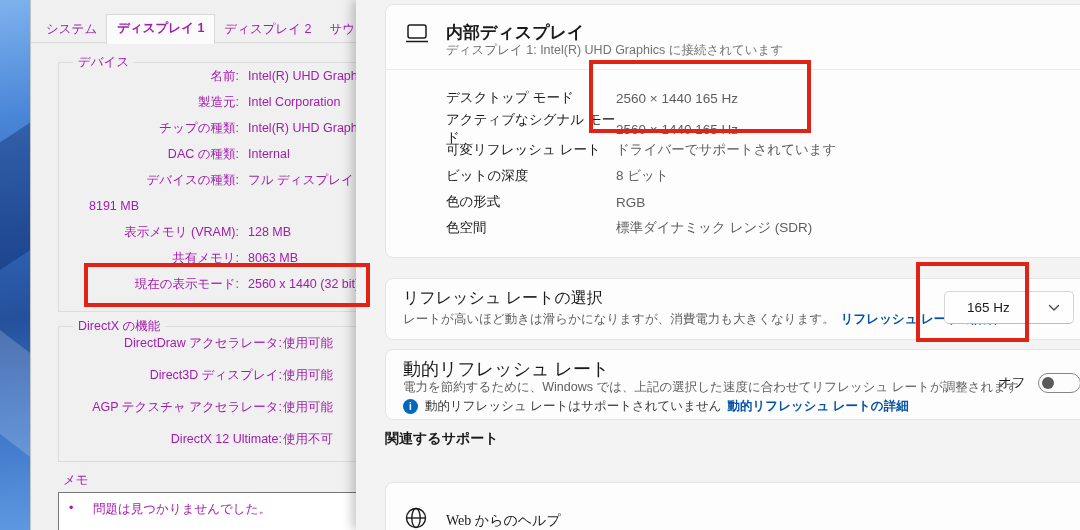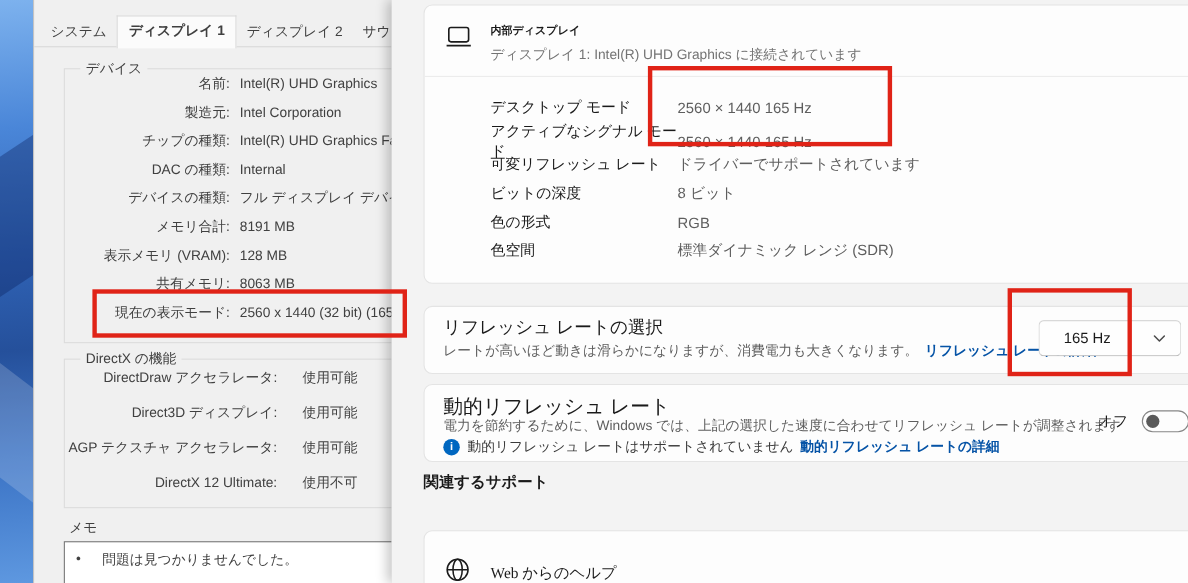--- a/index.html
+++ b/index.html
@@ -10,53 +10,53 @@
   .wallpaper { position:absolute; left:0; top:0; width:34px; height:530px; z-index:0;
     background:linear-gradient(175deg,#7db2ee 0%,#4a86d8 22%,#2f62b4 45%,#25509b 60%,#3a72c4 78%,#5e98e0 100%); }
   .wallpaper .facet1 { position:absolute; left:0; top:120px; width:34px; height:150px;
     background:rgba(10,30,90,.35); clip-path:polygon(0 15%,100% 0,100% 85%,0 100%); }
   .wallpaper .facet2 { position:absolute; left:0; top:330px; width:34px; height:130px;
     background:rgba(255,255,255,.18); clip-path:polygon(0 0,100% 20%,100% 100%,0 80%); }
 
   
   .dxdiag { position:absolute; left:30px; top:0; width:326px; height:530px; z-index:1;
     background:#f0f0f0; border-left:1px solid #c3c3c3; overflow:hidden;
-    color:#404040; font-size:12.5px; }
+    color:#a21caf; font-size:12.5px; }
   .tabbar { position:absolute; left:6px; top:19px; right:0; height:24px; display:flex; align-items:flex-end; }
   .tabline { position:absolute; left:0; right:0; top:42px; height:1px; background:#d9d9d9; z-index:1; }
   .tab { position:relative; z-index:0; padding:4px 9px 5px 9px; white-space:nowrap; cursor:default; }
   .tab.active { background:#fbfbfb; border:1px solid #d9d9d9; border-bottom:none; z-index:2;
     padding:5px 10px 7px 10px; margin-bottom:-1px;font-weight:bold; }
 
-  .fieldset { position:absolute; border:1px solid #dcdcdc; background:transparent; }
+  .fieldset { position:absolute; border:1px solid #dcdcdc; background:transparent;padding-left:30px; }
   .fieldset .legend { position:absolute; top:-9px; left:14px; background:#f0f0f0; padding:0 5px; white-space:nowrap; }
 
   .fs-device { left:27px; top:62px; width:352px; height:250px; }
   .fs-device .row { display:grid; grid-template-columns:150px 1fr; column-gap:9px; height:26px; align-items:center; }
   .fs-device .row:first-of-type { margin-top:2px; }
   .fs-dx { left:27px; top:326px; width:352px; height:136px; }
-  .fs-dx .row { display:grid; grid-template-columns:193px 1fr; column-gap:23px; height:32px; align-items:center; }
+  .fs-dx .row { display:grid; grid-template-columns:193px 1fr; column-gap:1px; height:32px; align-items:center; }
   .fs-dx .row:first-of-type { margin-top:2px; }
   .dxrow-label { text-align:right; white-space:nowrap; }
   .dxrow-value { white-space:nowrap; }
 
   .notes-label { position:absolute; left:32px; top:472px; }
   .notes-box { position:absolute; left:27px; top:492px; width:340px; height:60px;
     background:#ffffff; border:1px solid #767676; }
   .notes-line { display:flex; margin:8px 0 0 10px; }
   .notes-line .bullet { width:24px; }
 
   
   .settings { position:absolute; left:356px; top:0; width:724px; height:530px; z-index:2;
     background:#f3f3f3; box-shadow:-4px 0 10px rgba(0,0,0,.22); overflow:hidden; color:#1a1a1a; }
   .card { position:absolute; left:29px; width:720px; background:#fdfdfd;
     border:1px solid #e4e4e4; border-radius:8px; }
   .card1 { top:4px; height:254px; }
   .card1 .hdr-icon { position:absolute; left:18px; top:16px; }
-  .card1 .hdr-title { position:absolute; left:60px; top:16px; font-size:10px; font-weight:600; }
+  .card1 .hdr-title { position:absolute; left:60px; top:16px; font-size:17px; font-weight:600; }
   .card1 .hdr-sub { position:absolute; left:60px; top:37px; font-size:12.5px; color:#737373; }
   .card1 .divider { position:absolute; left:0; right:0; top:64px; height:1px; background:#ececec; }
   .card1 .rows { position:absolute; left:60px; top:80px; right:10px; }
   .card1 .rows .srow { display:grid; grid-template-columns:170px 1fr; height:26px; align-items:center; font-size:13.5px; }
   .srow .val { color:#5e5e5e; white-space:nowrap; }
   .card1 .adapter-link { position:absolute; left:60px; top:239px; font-size:13.5px; color:#0067c0; cursor:pointer; white-space:nowrap; }
 
   .card2 { top:278px; height:62px; }
   .card2 .title { position:absolute; left:17px; top:9px; font-size:16px; }
   .card2 .desc { position:absolute; left:17px; top:32px; font-size:12.5px; color:#5e5e5e; white-space:nowrap; }
@@ -125,21 +125,20 @@
     </div>
     <div class="row">
       <span class="dxrow-label">DAC の種類:</span>
       <span class="dxrow-value">Internal</span>
     </div>
     <div class="row">
       <span class="dxrow-label">デバイスの種類:</span>
       <span class="dxrow-value">フル ディスプレイ デバイス</span>
     </div>
     <div class="row">
-      <span class="dxrow-label">メモリ合計:</span>
       <span class="dxrow-value">8191 MB</span>
     </div>
     <div class="row">
       <span class="dxrow-label">表示メモリ (VRAM):</span>
       <span class="dxrow-value">128 MB</span>
     </div>
     <div class="row">
       <span class="dxrow-label">共有メモリ:</span>
       <span class="dxrow-value">8063 MB</span>
     </div>

